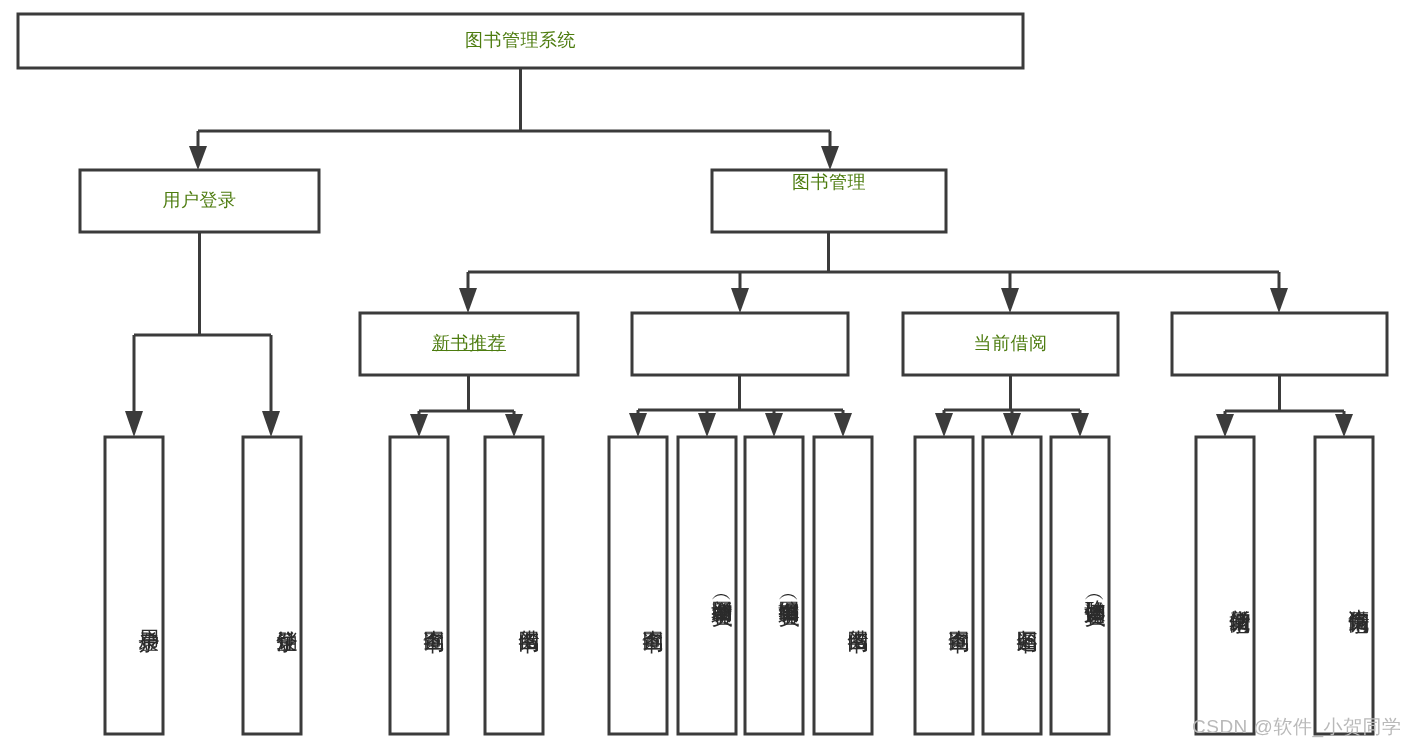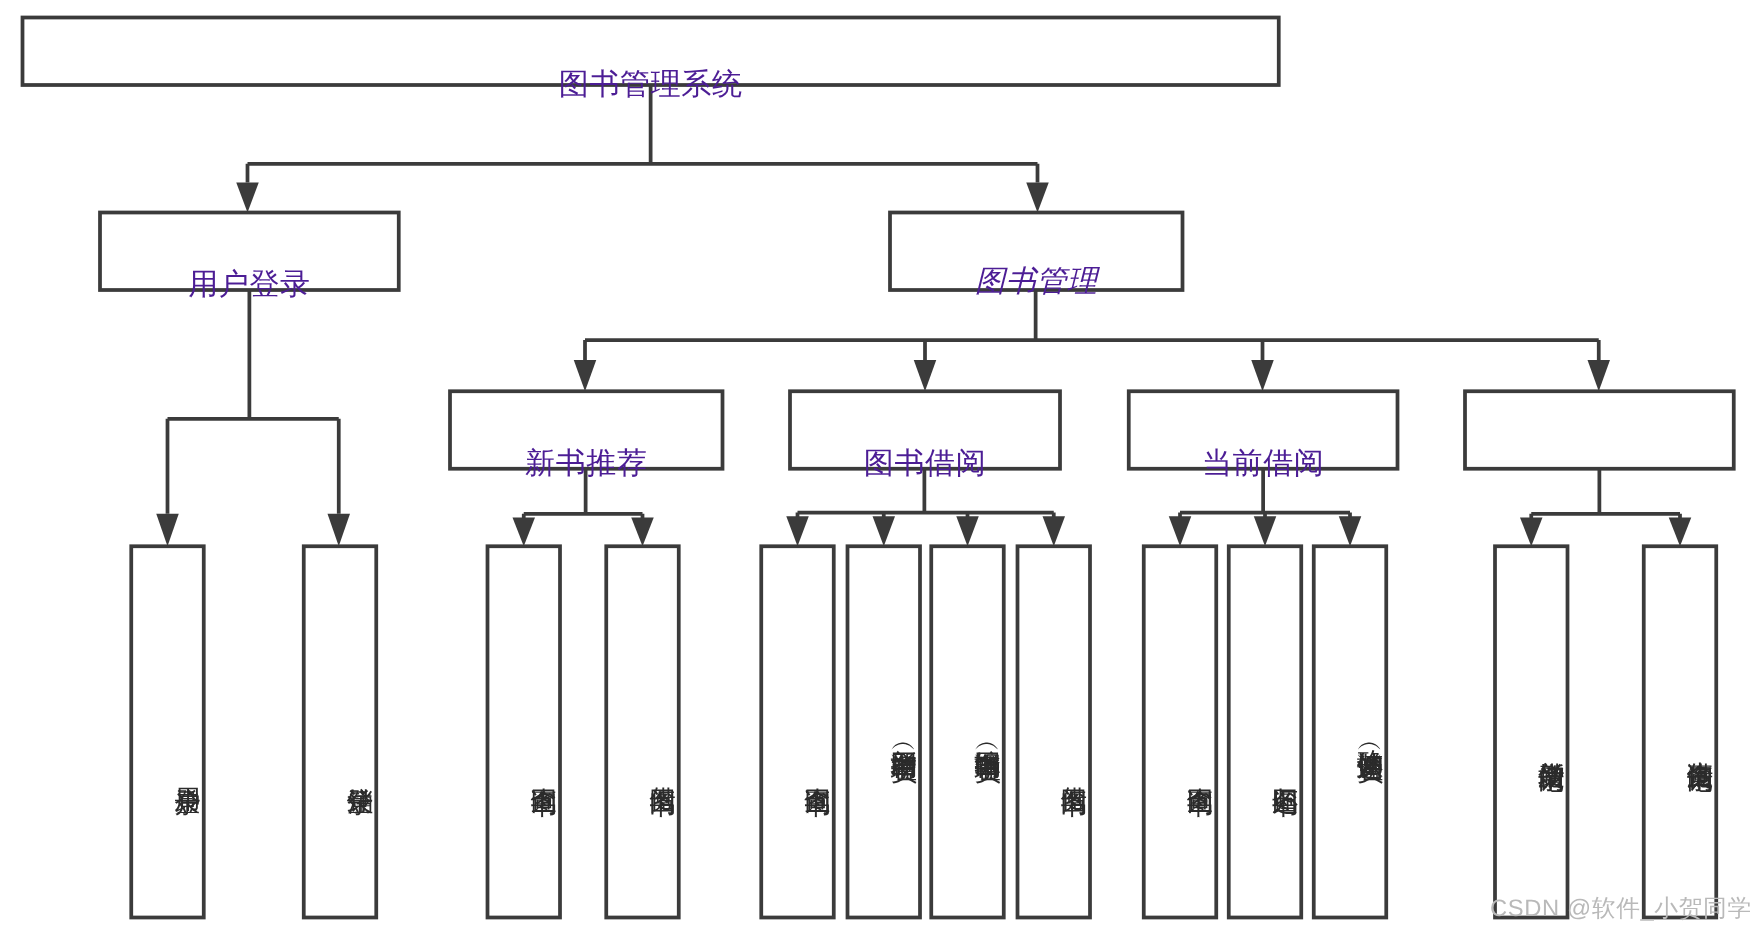--- a/index.html
+++ b/index.html
@@ -40,27 +40,26 @@
   }
   .arrow-head {
     fill: #3b3b3b;
     stroke: none;
   }
   .node-label-h {
     position: absolute;
     display: flex;
     align-items: center;
     justify-content: center;
-    color: #4c1d95;
-    font-size: 24px;
+    color: #4d7c0f;
+    font-size: 18px;
     line-height: 1.1;
     letter-spacing: 0.5px;
     white-space: nowrap;
     pointer-events: none;
-    margin-top: 27px;
   }
   .node-label-v {
     position: absolute;
     display: flex;
     align-items: flex-start;
     justify-content: center;
     color: #2b2b2b;
     font-size: 21px;
     line-height: 1.33;
     letter-spacing: 1px;
@@ -184,25 +183,24 @@
 
     <rect class="node-box" x="1196" y="437" width="58" height="297"></rect>
     <rect class="node-box" x="1315" y="437" width="58" height="297"></rect>
 
   </svg>
 
   <div class="node-label-h" style="left:18px; top:14px; width:1005px; height:54px;">图书管理系统</div>
 
   <div class="node-label-h" style="left:80px; top:170px; width:239px; height:62px;">用户登录</div>
 
-  <div class="node-label-h" style="left:712px; top:168px; width:234px; height:62px;font-style:italic;">图书管理</div>
-
-  <div class="node-label-h" style="left:360px; top:313px; width:218px; height:62px;">新书推荐</div>
-
-  <div class="node-label-h" style="left:632px; top:313px; width:216px; height:62px;">图书借阅</div>
+  <div class="node-label-h" style="left:712px; top:152px; width:234px; height:62px;">图书管理</div>
+
+  <div class="node-label-h" style="left:360px; top:313px; width:218px; height:62px;text-decoration:underline;">新书推荐</div>
+
 
   <div class="node-label-h" style="left:903px; top:313px; width:215px; height:62px;border-radius:28px;">当前借阅</div>
 
 
   <div class="node-label-v" style="left:105px; top:500px; width:58px; height:230px;">用户登录</div>
 
   <div class="node-label-v" style="left:243px; top:500px; width:58px; height:230px;">注销登录</div>
 
   <div class="node-label-v" style="left:390px; top:500px; width:58px; height:230px;">查询图书</div>
 

